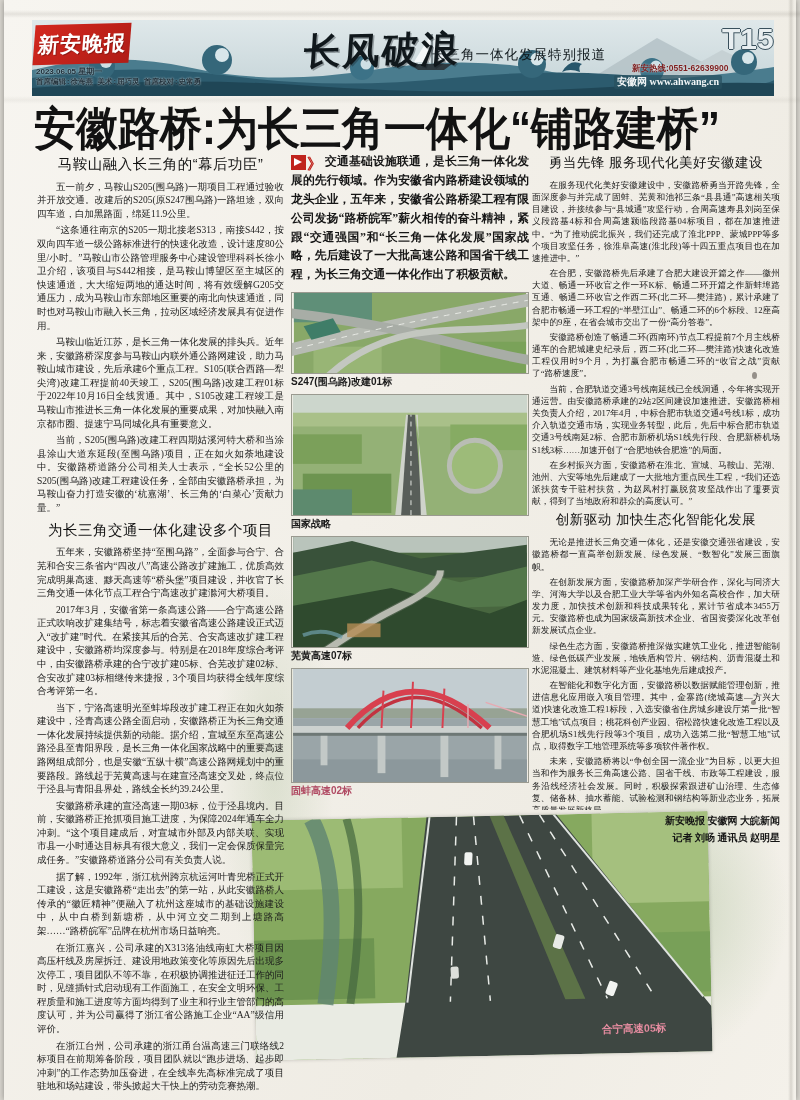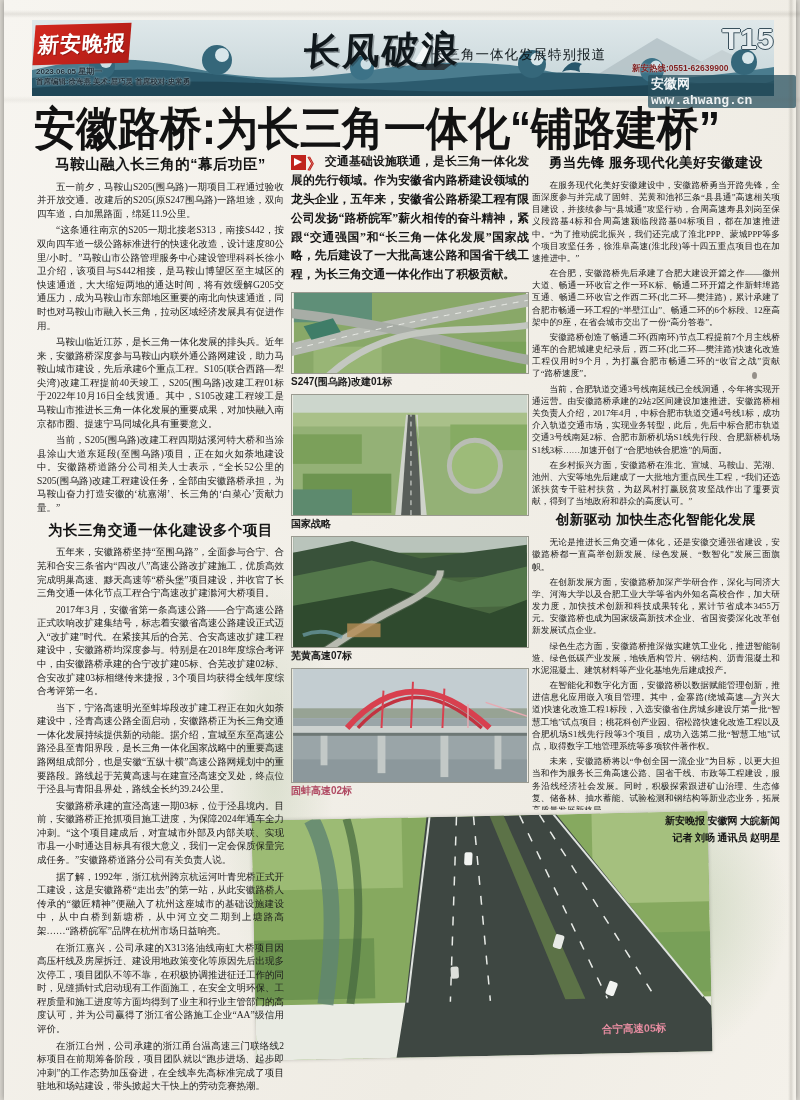--- a/index.html
+++ b/index.html
@@ -25,48 +25,48 @@
     position:absolute;left:30px;top:24px;width:96px;height:40px;
     background:linear-gradient(135deg,#d3281f,#b01c16);
     color:#fff;display:flex;align-items:center;justify-content:center;
     font-size:21px;font-weight:900;letter-spacing:1px;
     transform:rotate(-1.5deg) skewX(-6deg);
     text-shadow:1px 1px 0 rgba(0,0,0,.25);
   }
   .m-date{position:absolute;left:32px;top:66px;font-size:8px;font-weight:700;color:#1e2e38;
     font-family:"Liberation Sans",sans-serif;text-shadow:0 0 2px rgba(255,255,255,.8);}
   .m-staff{position:absolute;left:32px;top:77px;font-size:7.5px;font-weight:700;color:#22323c;
-    font-family:Liberation Sans, sans-serif;text-shadow:0 0 2px rgba(255,255,255,.8);}
+    font-family:Liberation Mono, monospace;text-shadow:0 0 2px rgba(255,255,255,.8);}
   .b-title{position:absolute;left:300px;top:26px;font-size:37px;font-weight:900;color:#10181c;
     transform:skewX(-5deg) rotate(-1deg);letter-spacing:2px;
     text-shadow:1.5px 1.5px 0 rgba(20,30,35,.35);}
   .b-sub{position:absolute;left:428px;top:46px;font-size:13.5px;font-weight:400;color:#10181c;
     font-family:"Liberation Sans",sans-serif;letter-spacing:1px;}
   .page-no{position:absolute;left:718px;top:22px;font-size:30px;font-weight:900;color:#e9eff1;
     font-family:"Liberation Sans",sans-serif;
     text-shadow:-1px 0 #39505c,1px 0 #39505c,0 -1px #39505c,0 1px #39505c;}
   .hotline{position:absolute;left:628px;top:63px;font-size:8.5px;font-weight:800;color:#7e1d1d;
     font-family:"Liberation Sans",sans-serif;text-shadow:0 0 2px rgba(255,255,255,.7);}
-  .website{position:absolute;left:644px;top:75px;font-size:13px;font-weight:800;color:#f2f6f7;
-    font-family:Liberation Mono, monospace;background:rgba(40,80,95,.75);padding:0 3px;border-radius:2px;}
+  .website{position:absolute;left:610px;top:75px;font-size:10px;font-weight:800;color:#f2f6f7;
+    font-family:Liberation Serif, serif;background:rgba(40,80,95,.75);padding:0 3px;border-radius:2px;}
 
   
   .headline{
     position:absolute;left:30px;top:99px;width:746px;height:48px;
     font-size:42px;font-weight:900;color:#121212;white-space:nowrap;
     font-family:"Liberation Sans",sans-serif;letter-spacing:0px;
     transform:scaleY(1.08);transform-origin:top left;
   }
 
   
   .col{position:absolute;top:150px;color:#1b1b1b;}
   .col p{margin:0 0 3px 0;text-align:justify;text-indent:2em;}
   .left-col{left:33px;width:247px;height:942px;font-size:9.5px;line-height:1.43;overflow:hidden;z-index:3;}
   .right-col{left:528px;width:248px;height:660px;font-size:8.7px;line-height:1.4;overflow:hidden;z-index:3;}
-  .sec-title{font-size:14.5px;font-weight:700;text-align:center;margin:4px 0 6px 0;
+  .sec-title{font-size:14.5px;font-weight:400;text-align:center;margin:4px 0 6px 0;
     font-family:"Liberation Sans",sans-serif;color:#141414;letter-spacing:.5px;}
   .right-col .sec-title{font-size:13.5px;}
 
   
   .mid-col{position:absolute;left:287px;top:152px;width:238px;z-index:3;}
   .intro{font-size:11.8px;font-weight:700;line-height:1.6;text-align:justify;color:#161616;margin:0 0 8px 0;}
   .intro-icon{float:left;width:30px;height:15px;margin:3px 4px 0 0;position:relative;}
   .intro-icon .blk{position:absolute;left:0;top:0;width:15px;height:15px;background:#c0241d;}
   .intro-icon .arr{position:absolute;left:3px;top:3px;width:0;height:0;
     border-left:8px solid #fff;border-top:4.5px solid transparent;border-bottom:4.5px solid transparent;}

